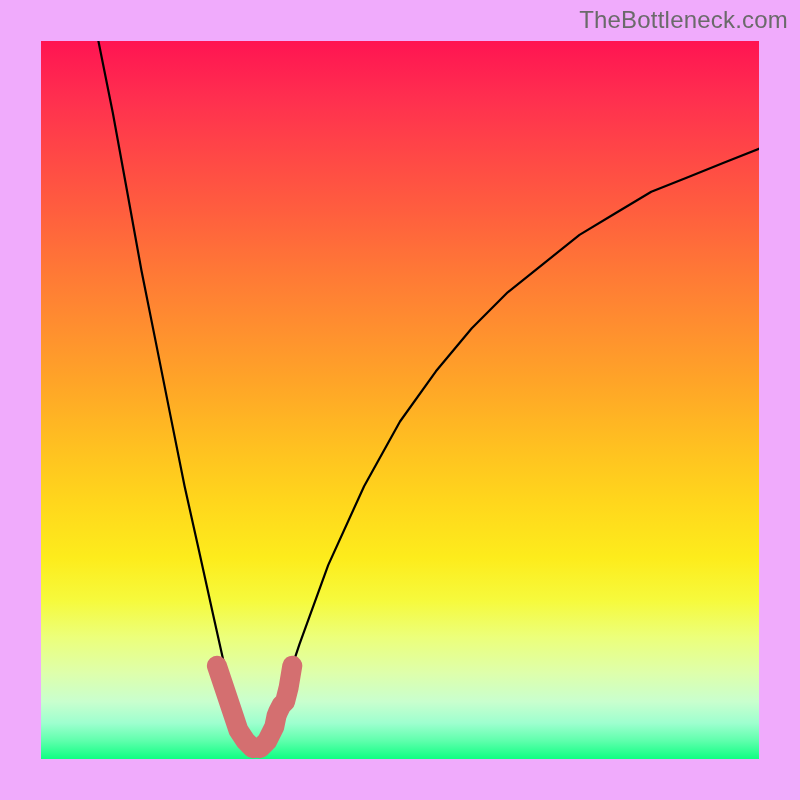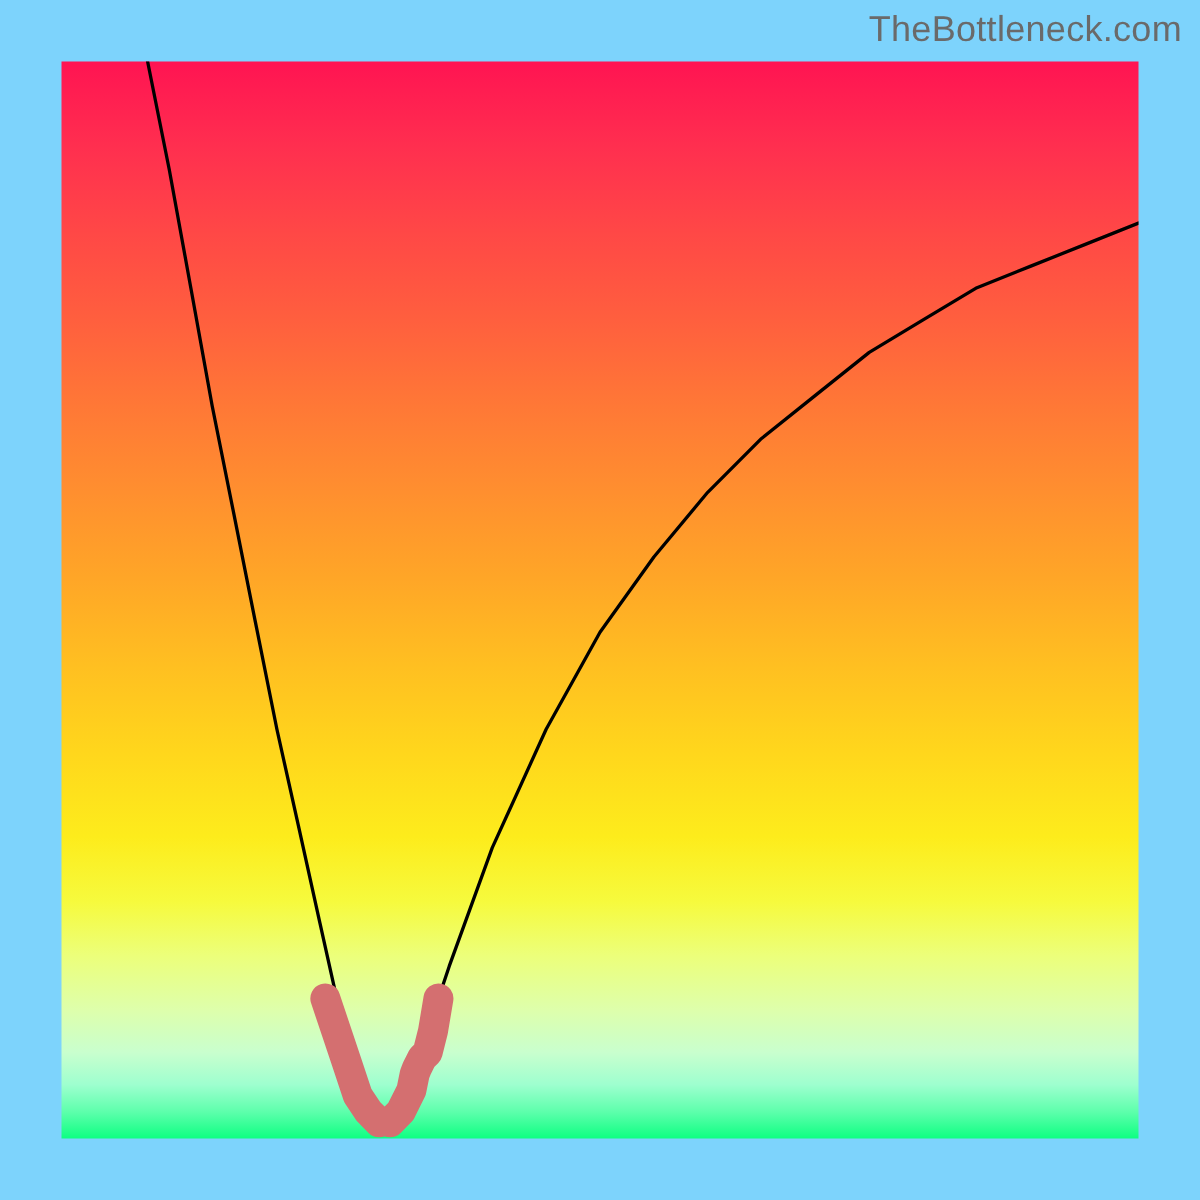--- a/index.html
+++ b/index.html
@@ -9,21 +9,21 @@
     height: 800px;
     background: #000;
     overflow: hidden;
   }
   .frame {
     position: absolute;
     left: 0;
     top: 0;
     width: 800px;
     height: 800px;
-    background: #7dd3fc;
+    background: #f0abfc;
   }
   .plot-area {
     position: absolute;
     left: 41px;
     top: 41px;
     width: 718px;
     height: 718px;
     overflow: hidden;
     
     background: linear-gradient(to bottom,

